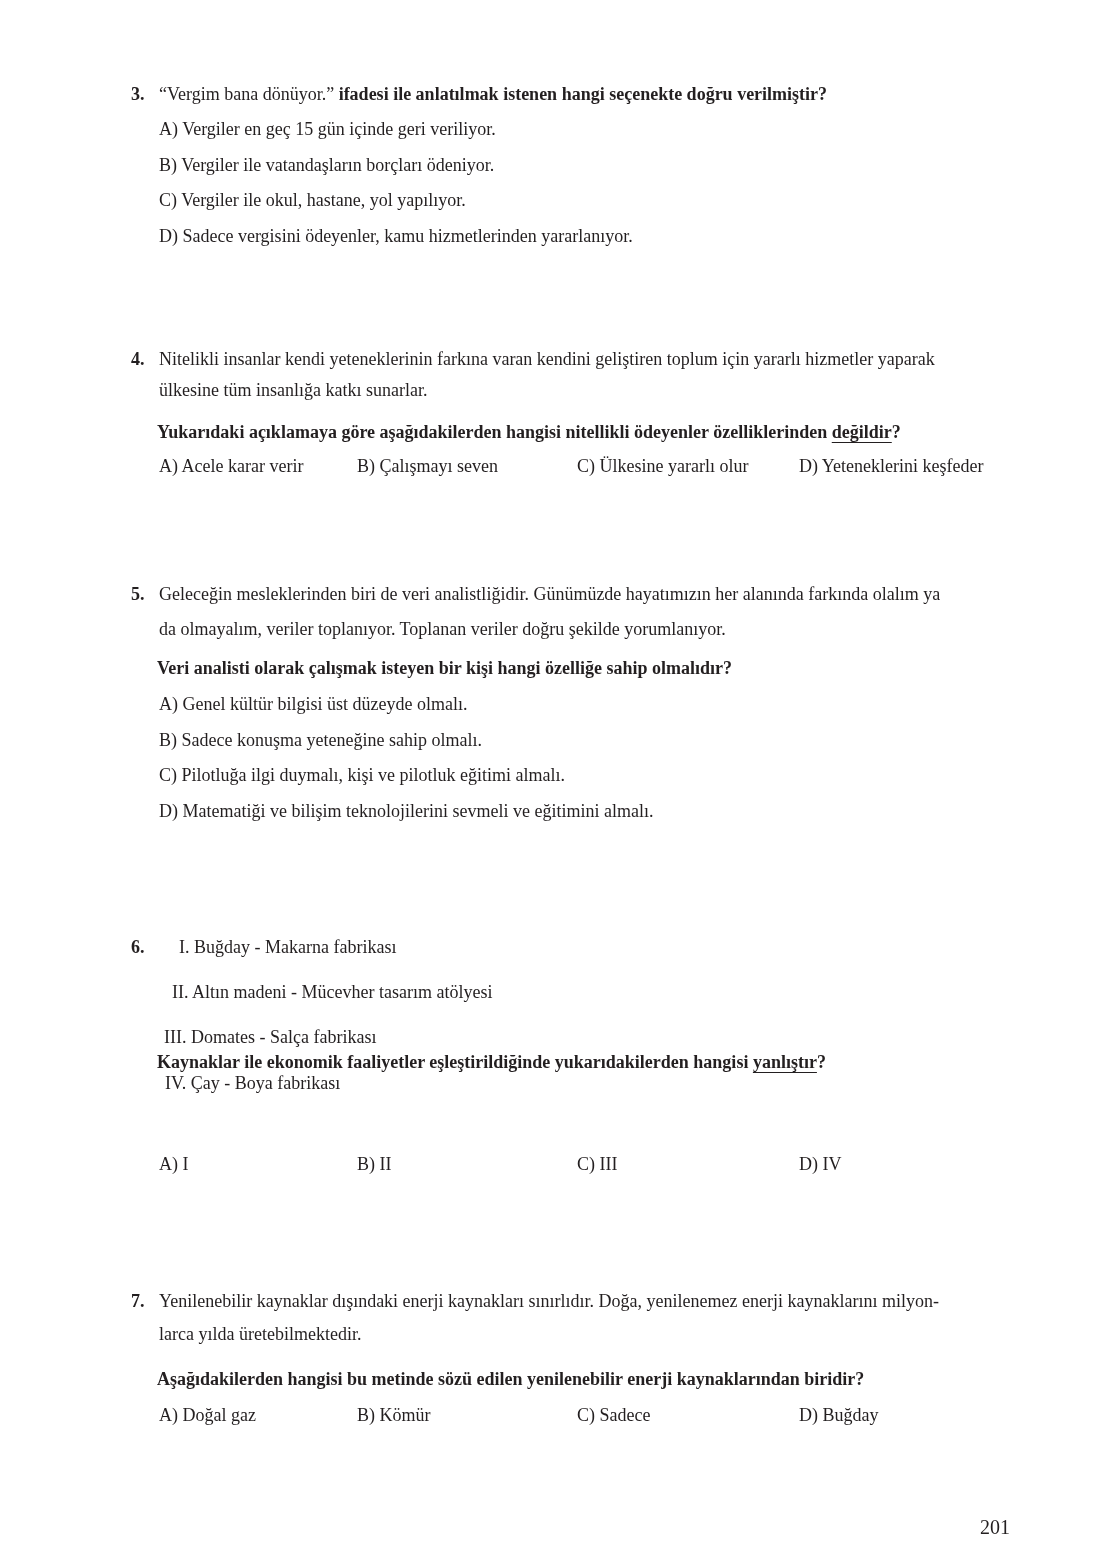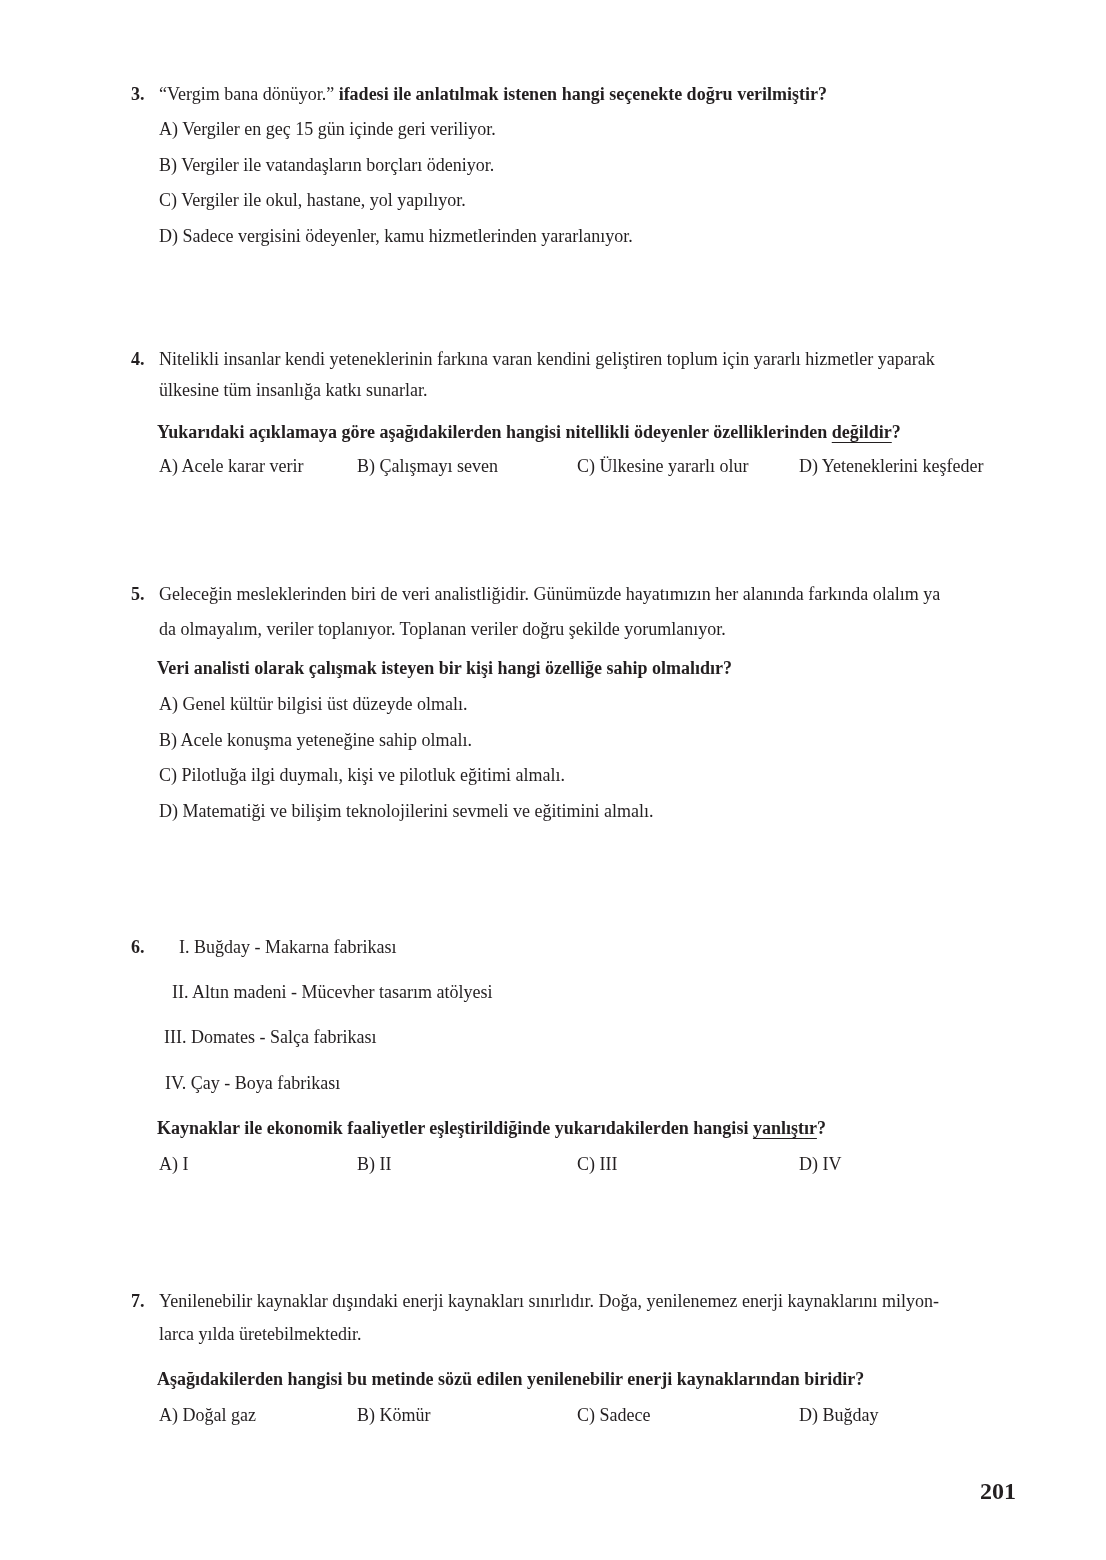--- a/index.html
+++ b/index.html
@@ -6,21 +6,21 @@
   body {
     width: 1106px; height: 1560px; position: relative; overflow: hidden;
     font-family: "Liberation Serif", "DejaVu Serif", serif;
     color: #231f20;
     font-size: 18px;
   }
   .abs { position: absolute; white-space: nowrap; }
   .num { font-weight: bold; }
   .bold { font-weight: bold; }
   .ul { text-decoration: underline; text-underline-offset: 4px; }
-  .pagenum { font-weight: bold; font-size: 24px; }
+  .pagenum { font-weight: normal; font-size: 20px; margin-top: 38px; }
 </style>
 </head>
 <body>
 
 <div>
   <span class="abs num" style="left:131px;top:84px;">3.</span>
   <span class="abs" style="left:159px;top:84px;"><span>“Vergim bana dönüyor.”</span> <span class="bold">ifadesi ile anlatılmak istenen hangi seçenekte doğru verilmiştir?</span></span>
   <span class="abs" style="left:159px;top:119px;">A) Vergiler en geç 15 gün içinde geri veriliyor.</span>
   <span class="abs" style="left:159px;top:155px;">B) Vergiler ile vatandaşların borçları ödeniyor.</span>
   <span class="abs" style="left:159px;top:190px;">C) Vergiler ile okul, hastane, yol yapılıyor.</span>
@@ -37,32 +37,32 @@
   <span class="abs" style="left:577px;top:456px;">C) Ülkesine yararlı olur</span>
   <span class="abs" style="left:799px;top:456px;">D) Yeteneklerini keşfeder</span>
 </div>
 
 <div>
   <span class="abs num" style="left:131px;top:584px;">5.</span>
   <span class="abs" style="left:159px;top:584px;">Geleceğin mesleklerinden biri de veri analistliğidir. Günümüzde hayatımızın her alanında farkında olalım ya</span>
   <span class="abs" style="left:159px;top:619px;">da olmayalım, veriler toplanıyor. Toplanan veriler doğru şekilde yorumlanıyor.</span>
   <span class="abs bold" style="left:157px;top:658px;">Veri analisti olarak çalışmak isteyen bir kişi hangi özelliğe sahip olmalıdır?</span>
   <span class="abs" style="left:159px;top:694px;">A) Genel kültür bilgisi üst düzeyde olmalı.</span>
-  <span class="abs" style="left:159px;top:730px;">B) Acele konuşma yeteneğine sahip olmalı.</span>
+  <span class="abs" style="left:159px;top:730px;">B) Sadece konuşma yeteneğine sahip olmalı.</span>
   <span class="abs" style="left:159px;top:765px;">C) Pilotluğa ilgi duymalı, kişi ve pilotluk eğitimi almalı.</span>
   <span class="abs" style="left:159px;top:801px;">D) Matematiği ve bilişim teknolojilerini sevmeli ve eğitimini almalı.</span>
 </div>
 
 <div>
   <span class="abs num" style="left:131px;top:937px;">6.</span>
   <span class="abs" style="left:179px;top:937px;">I. Buğday - Makarna fabrikası</span>
   <span class="abs" style="left:172px;top:982px;">II. Altın madeni - Mücevher tasarım atölyesi</span>
   <span class="abs" style="left:164px;top:1027px;">III. Domates - Salça fabrikası</span>
   <span class="abs" style="left:165px;top:1073px;">IV. Çay - Boya fabrikası</span>
-  <span class="abs bold" style="left:157px;top:1118px;"><span>Kaynaklar ile ekonomik faaliyetler eşleştirildiğinde yukarıdakilerden hangisi </span><span class="ul">yanlıştır</span><span>?</span></span>
+  <span class="abs bold" style="left:157px;top:1052px;"><span>Kaynaklar ile ekonomik faaliyetler eşleştirildiğinde yukarıdakilerden hangisi </span><span class="ul">yanlıştır</span><span>?</span></span>
   <span class="abs" style="left:159px;top:1154px;">A) I</span>
   <span class="abs" style="left:357px;top:1154px;">B) II</span>
   <span class="abs" style="left:577px;top:1154px;">C) III</span>
   <span class="abs" style="left:799px;top:1154px;">D) IV</span>
 </div>
 
 <div>
   <span class="abs num" style="left:131px;top:1291px;">7.</span>
   <span class="abs" style="left:159px;top:1291px;">Yenilenebilir kaynaklar dışındaki enerji kaynakları sınırlıdır. Doğa, yenilenemez enerji kaynaklarını milyon-</span>
   <span class="abs" style="left:159px;top:1324px;">larca yılda üretebilmektedir.</span>

